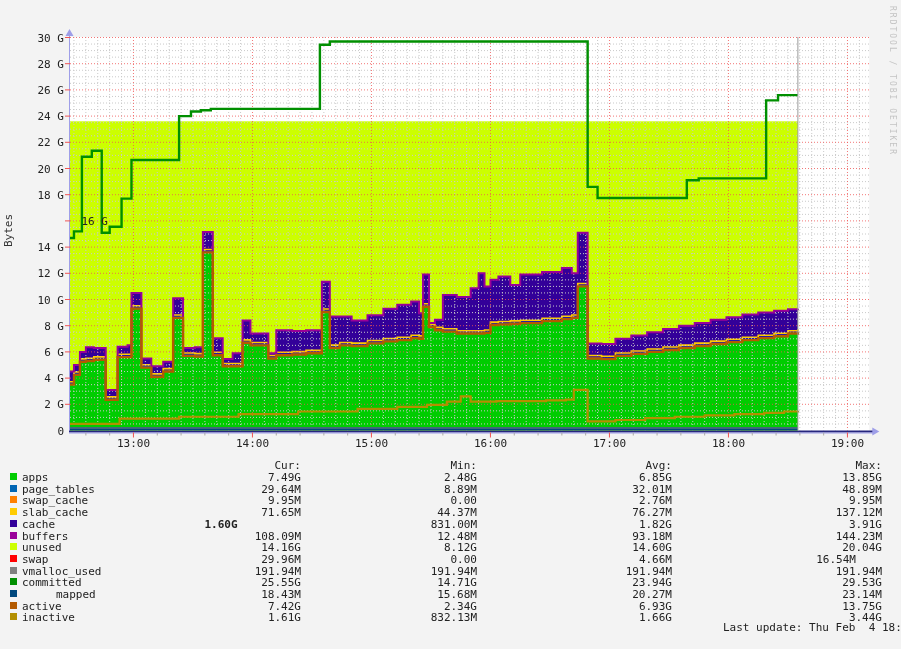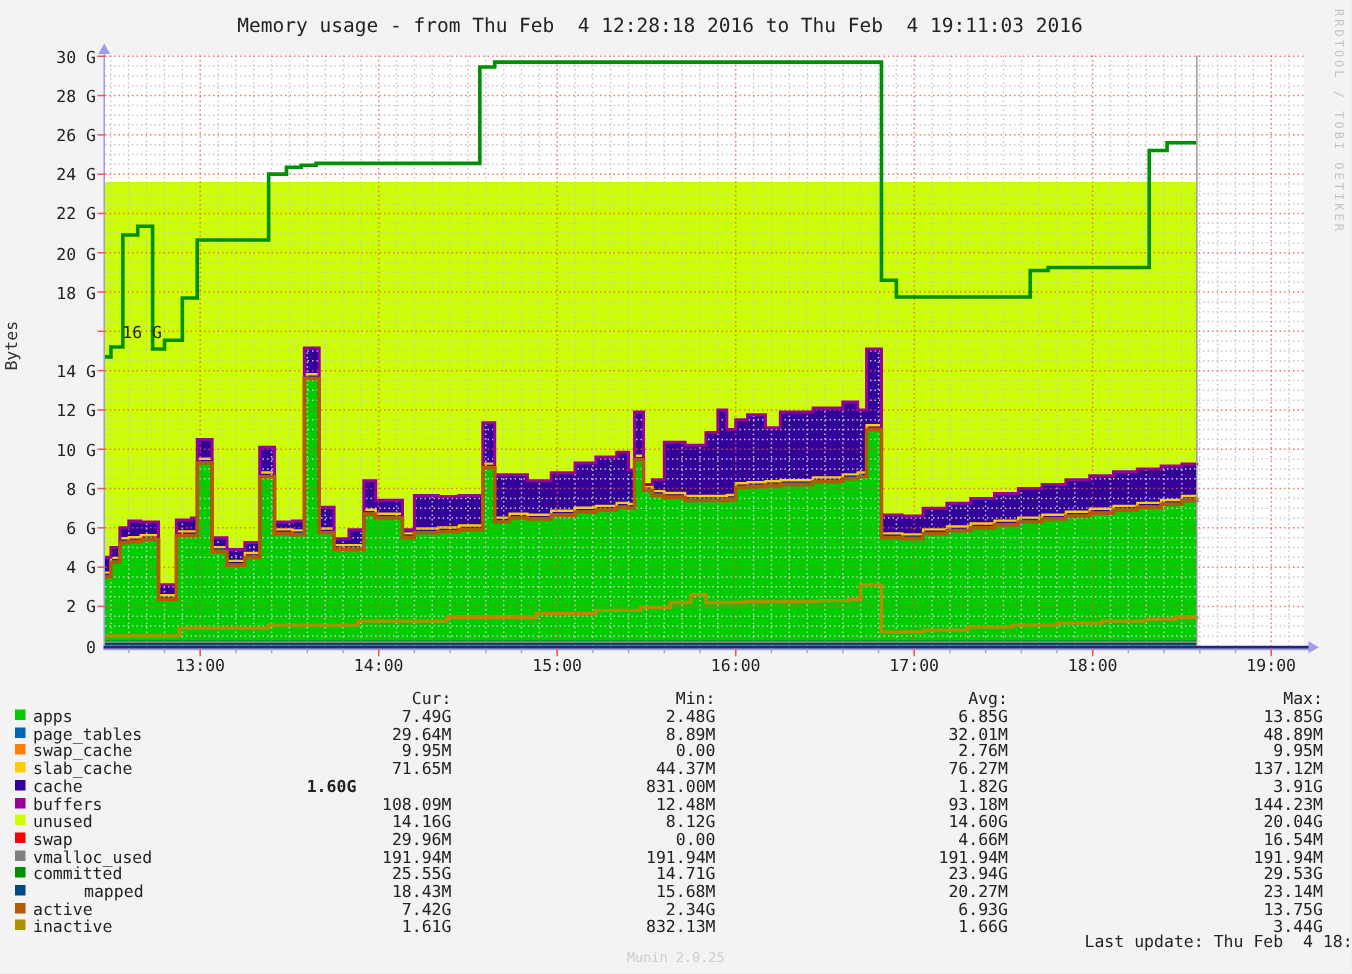--- a/index.html
+++ b/index.html
@@ -16,21 +16,20 @@
   .lrow span{position:absolute;font-size:11px;color:#222;white-space:pre;}
   .sw{position:absolute;width:7px;height:7px;}
   #lastupdate{font-size:11px;top:621px;left:723px;width:160px;text-align:right;color:#222;}
   #muninver{font-size:9px;top:634px;left:0;width:901px;text-align:center;color:#cccccc;}
   svg{position:absolute;top:0;left:0;}
 </style>
 </head>
 <body>
 
 <div class="wrap">
-  <div class="abs" id="title">Memory usage - from Thu Feb  4 12:28:18 2016 to Thu Feb  4 19:11:03 2016</div>
   <div class="abs" id="ylabel">Bytes</div>
   <div class="abs" id="watermark">RRDTOOL / TOBI OETIKER</div>
 
   <svg id="plot" width="901" height="649">
       <rect x="70" y="37" width="799.2819900000001" height="394.5" fill="#ffffff"></rect>
       <rect x="70" y="121.33999999999997" width="727.88211" height="309.16" fill="#CCFF00"></rect>
       <path d="M70,371.55H73.96666V365H79.91665V351.9H85.86664V347.315H93.79996V347.97H105.69994V389.89H117.59992V346.65999999999997H127.51657V345.35H131.48323V292.95000000000005H141.39988V358.45H151.31653V366.31H163.21651V361.725H173.13316V298.19H183.04981V347.97H194.94979V347.315H202.88311000000002V232.035H212.79976V338.145H222.71641V359.105H232.63306V353.21H242.54971V320.46H250.48303V333.56H268.33299999999997V353.21H276.26632V330.28499999999997H292.13296V330.94H306.01626999999996V330.28499999999997H321.88291000000004V281.815H329.81623V316.53000000000003H339.73288V316.53000000000003H351.63286V320.46H367.4995V315.22H383.36614000000003V308.66999999999996H397.24945V304.74H411.13276V301.46500000000003H419.06608V313.255H423.03274V274.61H428.98273V323.08000000000004H434.93272V319.805H442.86604V294.915H456.74935V296.88H470.63266V288.365H478.56598V273.3H484.51597V286.4H490.46596V279.85H498.39928000000003V276.57500000000005H510.29926V285.09000000000003H520.21591V274.61H542.0325399999999V271.99H561.8658399999999V268.06H571.78249V273.3H577.73248V232.69H587.64913V343.385H601.5324400000001V344.04H615.41575V338.8H631.28239V335.525H647.14903V332.25H663.01567V328.975H678.88231V325.7H694.74895V323.08000000000004H710.61559V319.805H726.48223V317.185H742.34887V314.565H758.21551V312.6H774.0821500000001V310.635H787.96546V309.325H797.88211V308.66999999999996H797.88211V332.25H797.88211V333.56H787.96546V336.18H774.0821500000001V338.145H758.21551V340.11H742.34887V342.075H726.48223V344.04H710.61559V346.005H694.74895V347.97H678.88231V349.935H663.01567V351.9H647.14903V353.865H631.28239V355.83H615.41575V359.105H601.5324400000001V358.45H587.64913V286.4H577.73248V317.84000000000003H571.78249V319.15H561.8658399999999V321.115H542.0325399999999V323.08000000000004H520.21591V323.735H510.29926V324.39H498.39928000000003V325.04499999999996H490.46596V332.905H484.51597V333.56H478.56598V333.56H470.63266V333.56H456.74935V331.595H442.86604V330.28499999999997H434.93272V327.01H428.98273V306.70500000000004H423.03274V338.8H419.06608V338.145H411.13276V340.11H397.24945V341.42H383.36614000000003V343.385H367.4995V346.005H351.63286V345.35H339.73288V347.97H329.81623V311.945H321.88291000000004V353.21H306.01626999999996V354.52H292.13296V355.175H276.26632V358.45H268.33299999999997V345.35H250.48303V342.73H242.54971V366.31H232.63306V366.31H222.71641V355.175H212.79976V252.34H202.88311000000002V356.485H194.94979V355.83H183.04981V317.84000000000003H173.13316V371.55H163.21651V376.79H151.31653V367.62H141.39988V308.66999999999996H131.48323V357.14H127.51657V357.14H117.59992V399.715H105.69994V359.76H93.79996V361.07H85.86664V361.725H79.91665V374.825H73.96666V384.65H70Z" fill="#330099"></path>
       <path d="M70,384.65H73.96666V374.825H79.91665V361.725H85.86664V361.07H93.79996V359.76H105.69994V399.715H117.59992V357.14H127.51657V357.14H131.48323V308.66999999999996H141.39988V367.62H151.31653V376.79H163.21651V371.55H173.13316V317.84000000000003H183.04981V355.83H194.94979V356.485H202.88311000000002V252.34H212.79976V355.175H222.71641V366.31H232.63306V366.31H242.54971V342.73H250.48303V345.35H268.33299999999997V358.45H276.26632V355.175H292.13296V354.52H306.01626999999996V353.21H321.88291000000004V311.945H329.81623V347.97H339.73288V345.35H351.63286V346.005H367.4995V343.385H383.36614000000003V341.42H397.24945V340.11H411.13276V338.145H419.06608V338.8H423.03274V306.70500000000004H428.98273V327.01H434.93272V330.28499999999997H442.86604V331.595H456.74935V333.56H470.63266V333.56H478.56598V333.56H484.51597V332.905H490.46596V325.04499999999996H498.39928000000003V324.39H510.29926V323.735H520.21591V323.08000000000004H542.0325399999999V321.115H561.8658399999999V319.15H571.78249V317.84000000000003H577.73248V286.4H587.64913V358.45H601.5324400000001V359.105H615.41575V355.83H631.28239V353.865H647.14903V351.9H663.01567V349.935H678.88231V347.97H694.74895V346.005H710.61559V344.04H726.48223V342.075H742.34887V340.11H758.21551V338.145H774.0821500000001V336.18H787.96546V333.56H797.88211V332.25H797.88211V430.5H70Z" fill="#00CC00"></path>
       <path d="M70,383.733H73.96666V373.908H79.91665V360.808H85.86664V360.153H93.79996V358.84299999999996H105.69994V398.798H117.59992V356.223H127.51657V356.223H131.48323V307.753H141.39988V366.703H151.31653V375.873H163.21651V370.633H173.13316V316.923H183.04981V354.913H194.94979V355.568H202.88311000000002V251.423H212.79976V354.258H222.71641V365.393H232.63306V365.393H242.54971V341.813H250.48303V344.433H268.33299999999997V357.533H276.26632V354.258H292.13296V353.603H306.01626999999996V352.293H321.88291000000004V311.028H329.81623V347.053H339.73288V344.433H351.63286V345.08799999999997H367.4995V342.46799999999996H383.36614000000003V340.503H397.24945V339.193H411.13276V337.228H419.06608V337.883H423.03274V305.788H428.98273V326.09299999999996H434.93272V329.368H442.86604V330.678H456.74935V332.64300000000003H470.63266V332.64300000000003H478.56598V332.64300000000003H484.51597V331.988H490.46596V324.128H498.39928000000003V323.473H510.29926V322.818H520.21591V322.163H542.0325399999999V320.198H561.8658399999999V318.233H571.78249V316.923H577.73248V285.483H587.64913V357.533H601.5324400000001V358.188H615.41575V354.913H631.28239V352.948H647.14903V350.983H663.01567V349.01800000000003H678.88231V347.053H694.74895V345.08799999999997H710.61559V343.123H726.48223V341.158H742.34887V339.193H758.21551V337.228H774.0821500000001V335.263H787.96546V332.64300000000003H797.88211V331.33299999999997H797.88211" fill="none" stroke="#0066B3" stroke-width="1"></path>
       <path d="M70,381.76800000000003H73.96666V371.943H79.91665V358.843H85.86664V358.188H93.79996V356.878H105.69994V396.83299999999997H117.59992V354.25800000000004H127.51657V354.25800000000004H131.48323V305.788H141.39988V364.738H151.31653V373.908H163.21651V368.668H173.13316V314.95799999999997H183.04981V352.948H194.94979V353.603H202.88311000000002V249.458H212.79976V352.293H222.71641V363.428H232.63306V363.428H242.54971V339.848H250.48303V342.468H268.33299999999997V355.568H276.26632V352.293H292.13296V351.63800000000003H306.01626999999996V350.328H321.88291000000004V309.063H329.81623V345.088H339.73288V342.468H351.63286V343.123H367.4995V340.503H383.36614000000003V338.538H397.24945V337.228H411.13276V335.26300000000003H419.06608V335.918H423.03274V303.823H428.98273V324.128H434.93272V327.403H442.86604V328.713H456.74935V330.678H470.63266V330.678H478.56598V330.678H484.51597V330.023H490.46596V322.163H498.39928000000003V321.508H510.29926V320.853H520.21591V320.198H542.0325399999999V318.233H561.8658399999999V316.26800000000003H571.78249V314.95799999999997H577.73248V283.51800000000003H587.64913V355.568H601.5324400000001V356.223H615.41575V352.948H631.28239V350.983H647.14903V349.01800000000003H663.01567V347.053H678.88231V345.088H694.74895V343.123H710.61559V341.158H726.48223V339.193H742.34887V337.228H758.21551V335.26300000000003H774.0821500000001V333.298H787.96546V330.678H797.88211V329.368H797.88211" fill="none" stroke="#FFCC00" stroke-width="1.6"></path>
@@ -295,21 +294,21 @@
         <span style="left: 317px; top: 541.2px; width: 160px; text-align: right;">8.12G</span>
         <span style="left: 512px; top: 541.2px; width: 160px; text-align: right;">14.60G</span>
         <span style="left: 722px; top: 541.2px; width: 160px; text-align: right;">20.04G</span>
       </div>
       <div class="lrow">
         <div class="sw" style="left: 10px; top: 554.9px; background: rgb(255, 0, 0);"></div>
         <span style="left: 22px; top: 552.9px;">swap</span>
         <span style="left: 141px; top: 552.9px; width: 160px; text-align: right;">29.96M</span>
         <span style="left: 317px; top: 552.9px; width: 160px; text-align: right;">0.00</span>
         <span style="left: 512px; top: 552.9px; width: 160px; text-align: right;">4.66M</span>
-        <span style="left: 722px; top: 552.9px; width: 160px; text-align: right;">16.54M</span>
+        <span style="left: 696px; top: 552.9px; width: 160px; text-align: right;">16.54M</span>
       </div>
       <div class="lrow">
         <div class="sw" style="left: 10px; top: 566.6px; background: rgb(128, 128, 128);"></div>
         <span style="left: 22px; top: 564.6px;">vmalloc_used</span>
         <span style="left: 141px; top: 564.6px; width: 160px; text-align: right;">191.94M</span>
         <span style="left: 317px; top: 564.6px; width: 160px; text-align: right;">191.94M</span>
         <span style="left: 512px; top: 564.6px; width: 160px; text-align: right;">191.94M</span>
         <span style="left: 722px; top: 564.6px; width: 160px; text-align: right;">191.94M</span>
       </div>
       <div class="lrow">
@@ -340,21 +339,20 @@
         <div class="sw" style="left: 10px; top: 613.4px; background: rgb(179, 143, 0);"></div>
         <span style="left: 22px; top: 611.4px;">inactive</span>
         <span style="left: 141px; top: 611.4px; width: 160px; text-align: right;">1.61G</span>
         <span style="left: 317px; top: 611.4px; width: 160px; text-align: right;">832.13M</span>
         <span style="left: 512px; top: 611.4px; width: 160px; text-align: right;">1.66G</span>
         <span style="left: 722px; top: 611.4px; width: 160px; text-align: right;">3.44G</span>
       </div>
     </div>
 
   <div class="abs" id="lastupdate">Last update: Thu Feb  4 18:35:22 2016</div>
-  <div class="abs" id="muninver">Munin 2.0.25</div>
 <div class="abs ytick" style="top: 424.5px;">0</div>
     <div class="abs ytick" style="top: 398.3px;">2 G</div>
     <div class="abs ytick" style="top: 372.1px;">4 G</div>
     <div class="abs ytick" style="top: 345.9px;">6 G</div>
     <div class="abs ytick" style="top: 319.7px;">8 G</div>
     <div class="abs ytick" style="top: 293.5px;">10 G</div>
     <div class="abs ytick" style="top: 267.3px;">12 G</div>
     <div class="abs ytick" style="top: 241.1px;">14 G</div>
     <div class="abs ytick" style="top: 214.9px; margin-left: 44px;">16 G</div>
     <div class="abs ytick" style="top: 188.7px;">18 G</div>

